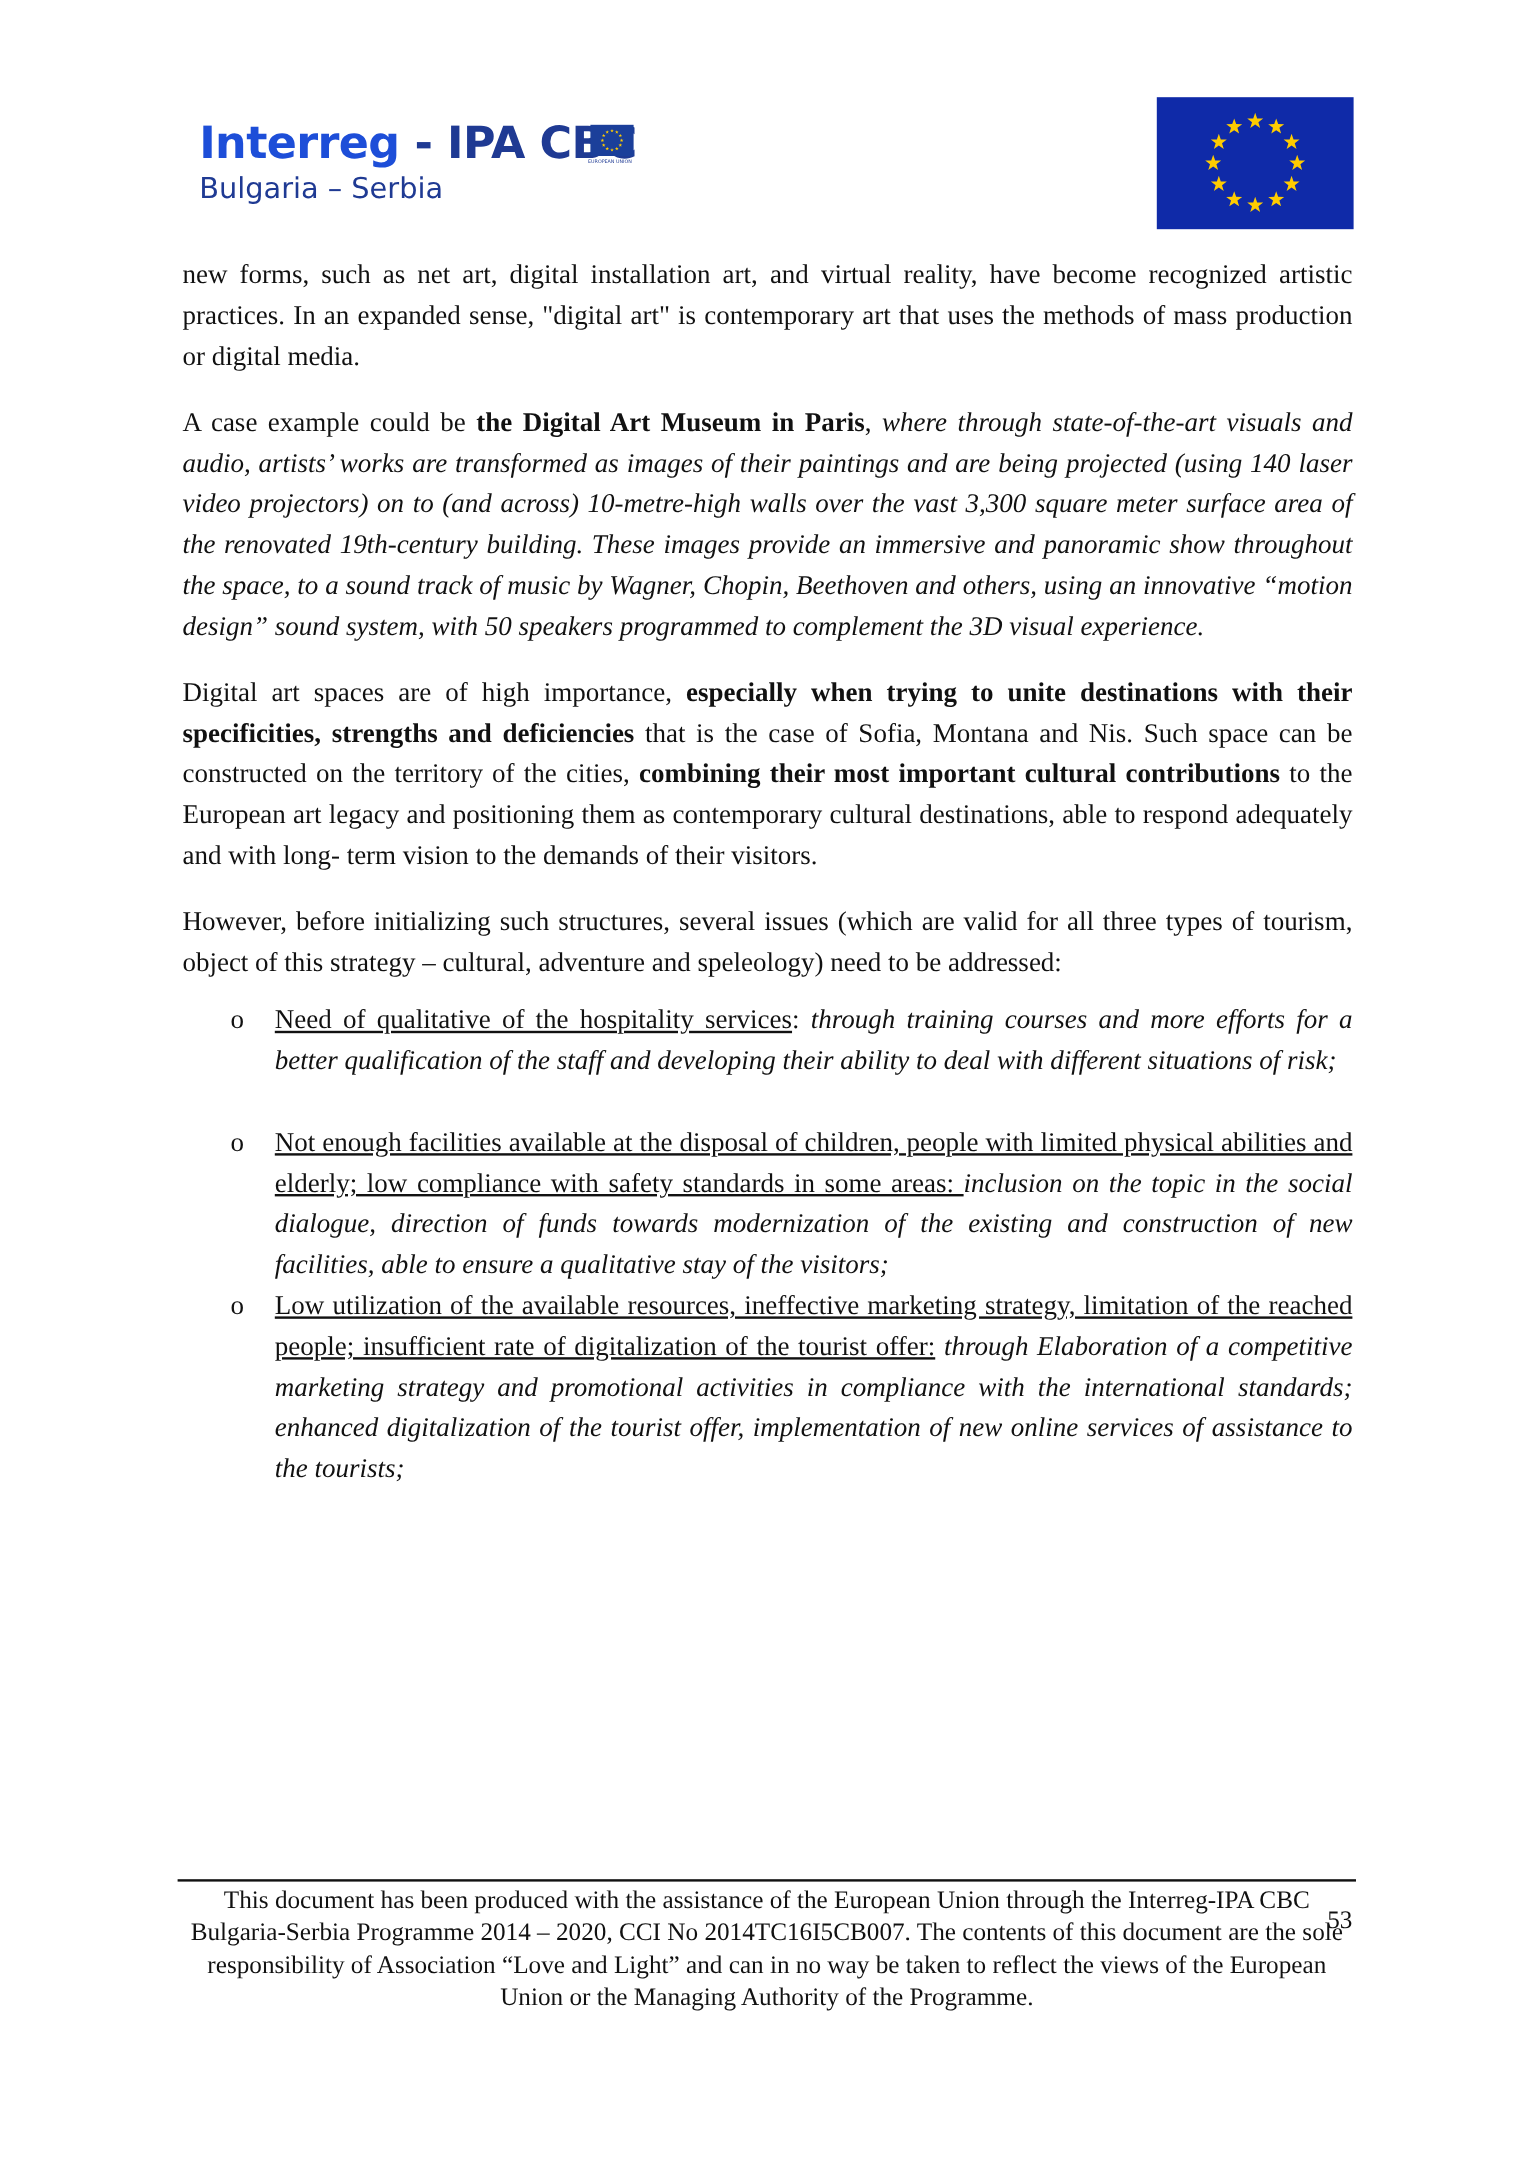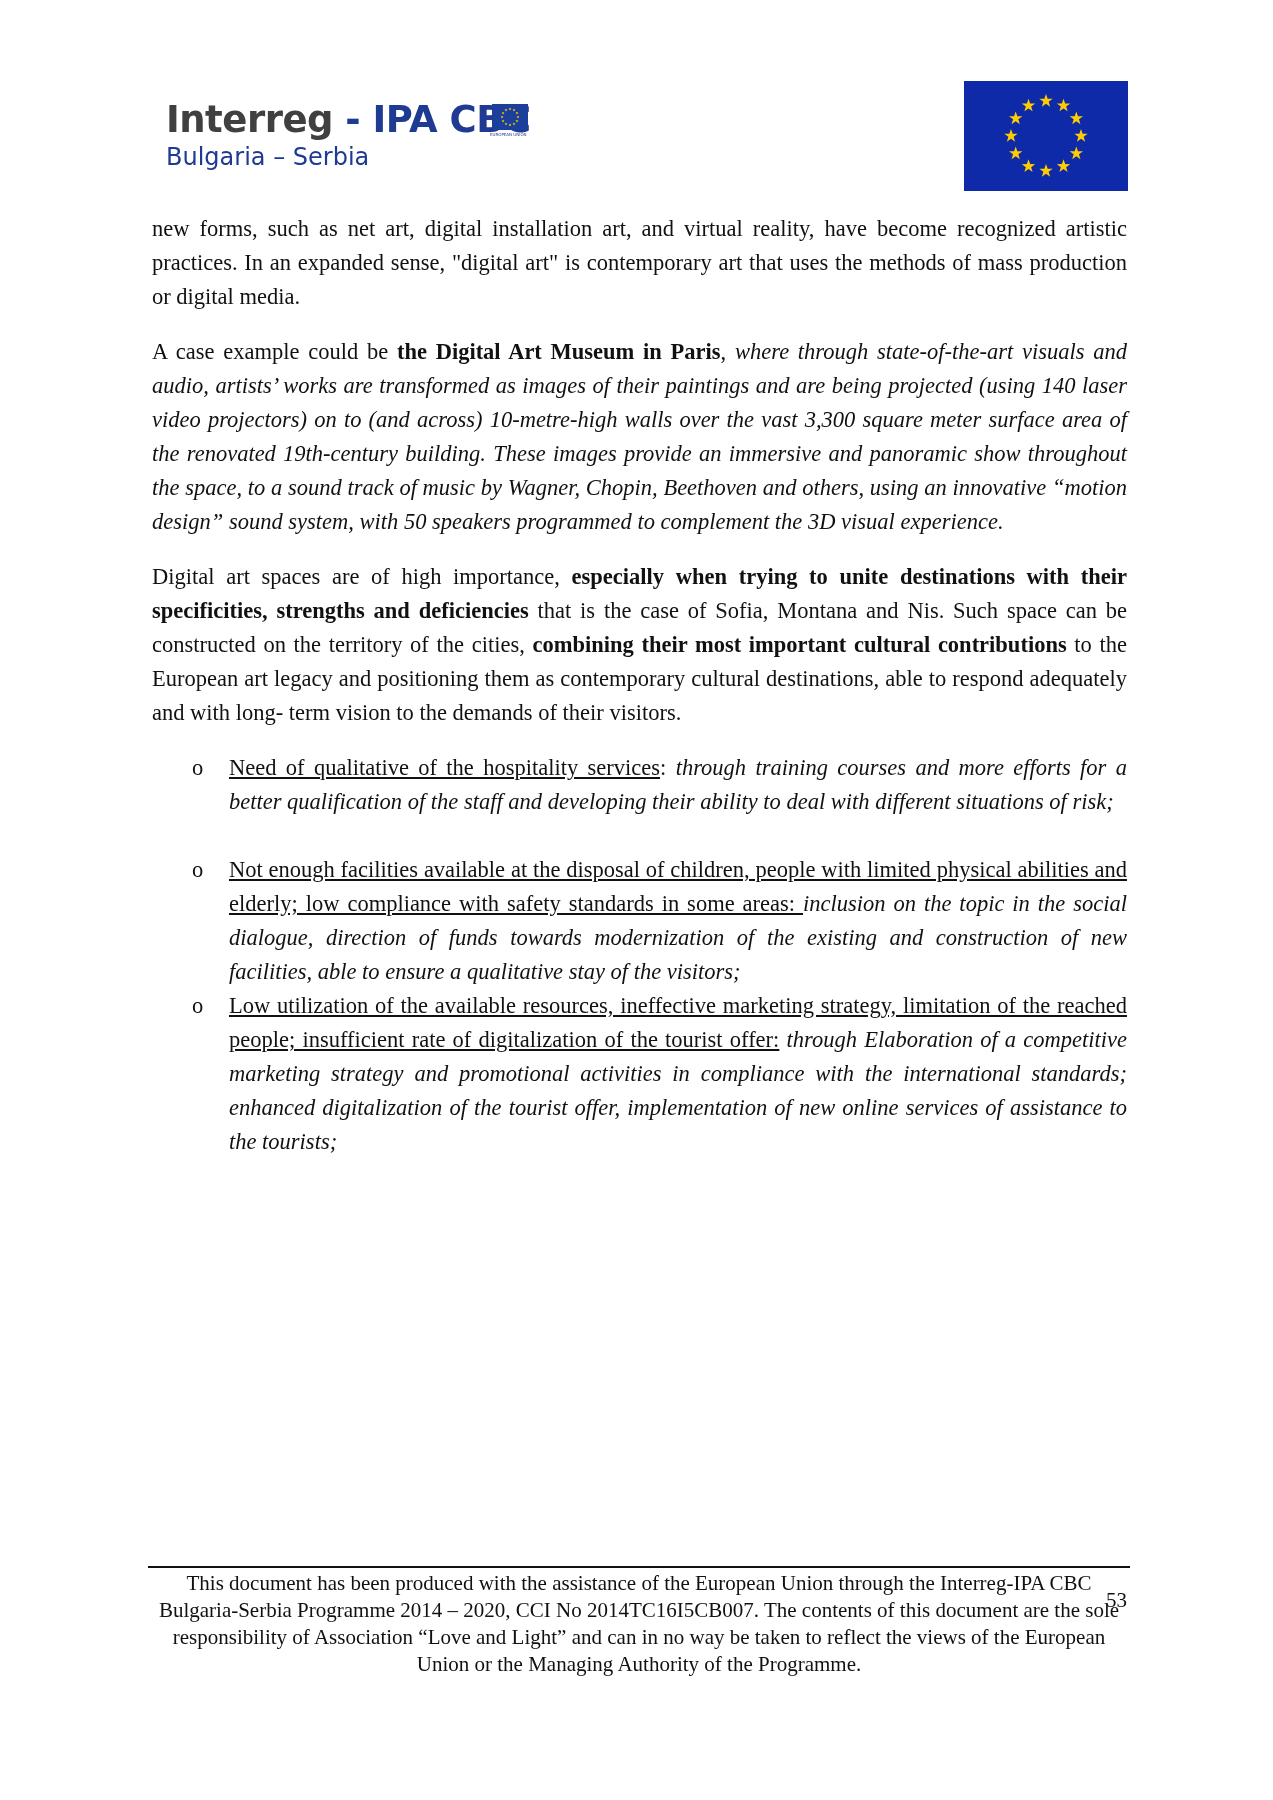--- a/index.html
+++ b/index.html
@@ -1,21 +1,21 @@
 <!DOCTYPE html>
 <html><head>
 <meta charset="utf-8">
 <style>
   html, body { margin: 0; padding: 0; background: #ffffff; }
   body { width: 1273px; height: 1800px; position: relative; overflow: hidden;
          font-family: "Liberation Serif", serif; color: #111; }
   .logo { position: absolute; left: 166px; top: 100px; width: 360px; height: 80px; }
   .logo-line1 { font-family: "DejaVu Sans", sans-serif; font-weight: bold; font-size: 37px;
                 letter-spacing: -0.5px; line-height: 40px; color: #1f3a93; white-space: nowrap; }
-  .logo-line1 .light { color: #404040; }
+  .logo-line1 .light { color: #1d4ed8; }
   .logo-line2 { font-family: "DejaVu Sans", sans-serif; font-size: 24px; line-height: 34px;
                 color: #1f3a93; white-space: nowrap; }
   .mini-flag { position: absolute; left: 314px; top: 4px; width: 36px; height: 26px; background: #1b3f9a; }
   .mini-flag-caption { position: absolute; left: 312px; top: 32px; font-size: 4px;
                        font-family: "DejaVu Sans", sans-serif; color: #1f3a93; white-space: nowrap; }
   .eu-flag { position: absolute; left: 964px; top: 81px; width: 164px; height: 110px; background: #0f2aa8; }
   .eu-flag svg { width: 100%; height: 100%; display: block; }
 
   .content { position: absolute; left: 152px; top: 212px; width: 975px; font-size: 22.5px;
              line-height: 34px; text-align: justify; }
@@ -78,20 +78,21 @@
   </svg>
 </div>
 
 <div class="content">
   <p>new forms, such as net art, digital installation art, and virtual reality, have become recognized artistic practices. In an expanded sense, "digital art" is contemporary art that uses the methods of mass production or digital media.</p>
 
   <p><span>A case example could be </span><b>the Digital Art Museum in Paris</b><span>, </span><i>where through state-of-the-art visuals and audio, artists’ works are transformed as images of their paintings and are being projected (using 140 laser video projectors) on to (and across) 10-metre-high walls over the vast 3,300 square meter surface area of the renovated 19th-century building. These images provide an immersive and panoramic show throughout the space, to a sound track of music by Wagner, Chopin, Beethoven and others, using an innovative “motion design” sound system, with 50 speakers programmed to complement the 3D visual experience.</i></p>
 
   <p><span>Digital art spaces are of high importance, </span><b>especially when trying to unite destinations with their specificities, strengths and deficiencies</b><span> that is the case of Sofia, Montana and Nis. Such space can be constructed on the territory of the cities, </span><b>combining their most important cultural contributions</b><span> to the European art legacy and positioning them as contemporary cultural destinations, able to respond adequately and with long- term vision to the demands of their visitors.</span></p>
 
+  <p style="margin-bottom:14px;">However, before initializing such structures, several issues (which are valid for all three types of tourism, object of this strategy – cultural, adventure and speleology) need to be addressed:</p>
 
   <ul class="bullets">
     <li>
       <span class="bullet-mark">o</span><span class="u">Need of qualitative of the hospitality services</span><span>: </span><i>through training courses and more efforts for a better qualification of the staff and developing their ability to deal with different situations of risk;</i>
     </li>
     <li class="gap"></li>
     <li>
       <span class="bullet-mark">o</span><span class="u">Not enough facilities available at the disposal of children, people with limited physical abilities and elderly; low compliance with safety standards in some areas: </span><span></span><i>inclusion on the topic in the social dialogue, direction of funds towards modernization of the existing and construction of new facilities, able to ensure a qualitative stay of the visitors;</i>
     </li>
     <li>

